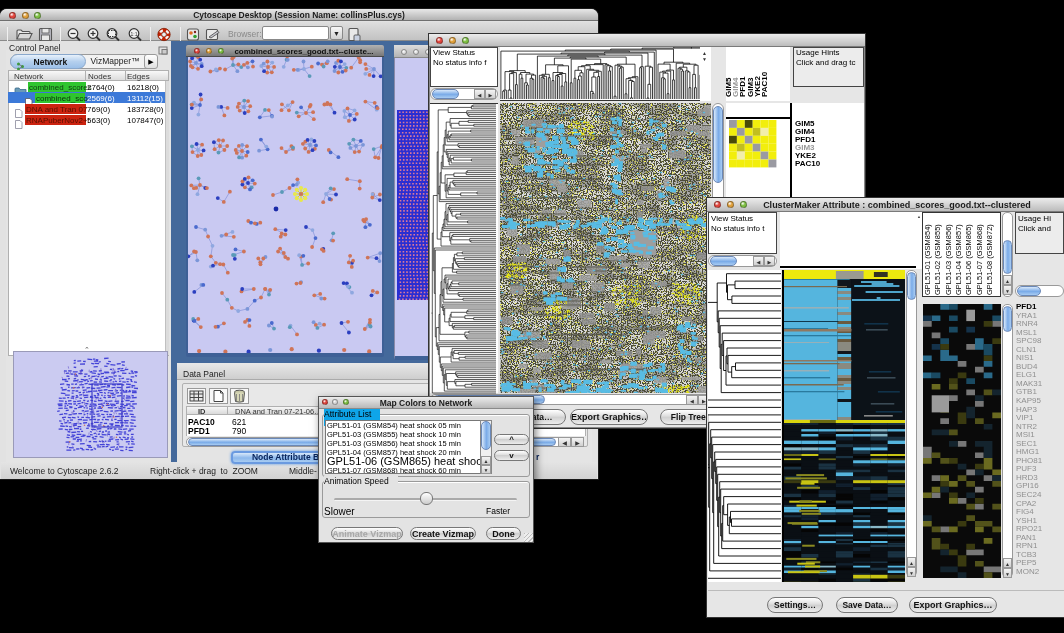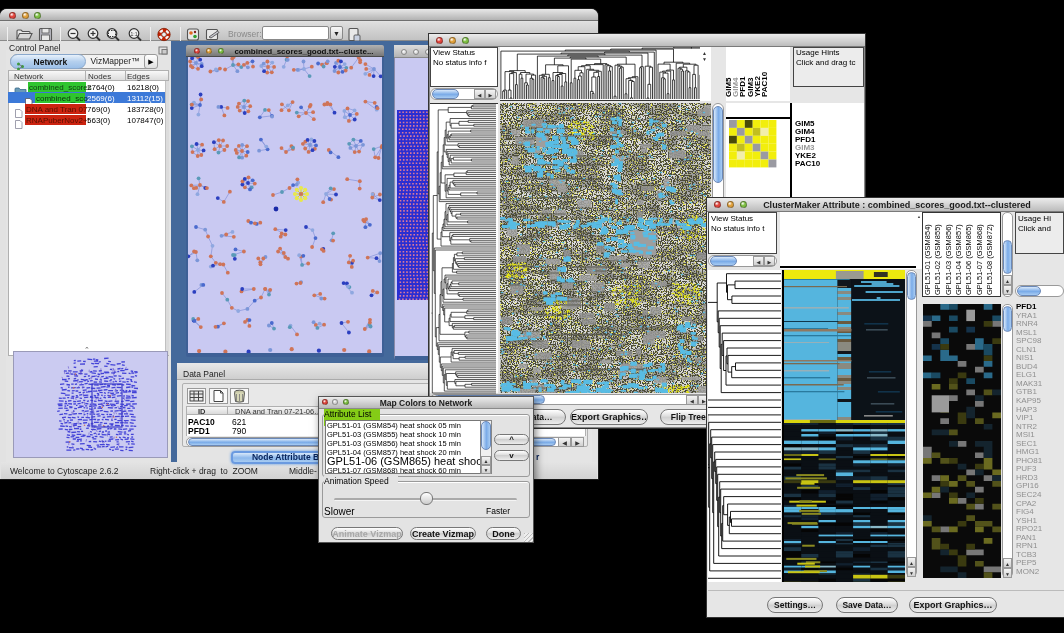--- a/index.html
+++ b/index.html
@@ -7,20 +7,21 @@
 .aquabtn{position:absolute;border:1px solid #777;border-radius:9px;background:linear-gradient(#fff,#ddd 45%,#cfcfcf 50%,#ececec);font-weight:bold;font-size:8.5px;color:#111;text-align:center;white-space:nowrap;overflow:hidden}
 .sbtrack{position:absolute;background:#fff;border:1px solid #999}
 .sbthumbH{position:absolute;border:1px solid #6a88b8;border-radius:5px;background:linear-gradient(#d8e8fa,#7aabe8 55%,#a8ccf2)}
 .sbthumbV{position:absolute;border:1px solid #6a88b8;border-radius:5px;background:linear-gradient(90deg,#d8e8fa,#7aabe8 55%,#a8ccf2)}
 .sbarrow{position:absolute;background:linear-gradient(#f4f4f4,#d0d0d0);border:1px solid #999;color:#333;text-align:center;overflow:hidden}
 .etch{position:absolute;border:1px solid #9a9a9a;border-radius:3px;box-shadow:inset 0 1px 0 #fff}
 </style></head>
 <body>
 <div class="abs" style="left:0;top:9px;width:598px;height:470px;background:#e2e2e2;border-radius:7px 7px 0 0;box-shadow:0 0 0 1px #1a1a1a">
 <div class="abs" style="left:0;top:0;width:598px;height:12px;border-radius:7px 7px 0 0;background:linear-gradient(#e8e8e8,#b2b2b2);border-bottom:1px solid #6f6f6f"></div>
+<div class="abs win-title" style="left:0;top:0;width:598px;height:12px;font-size:8.5px;line-height:13px">Cytoscape Desktop (Session Name: collinsPlus.cys)</div>
 <div class="abs" style="left:8.5px;top:2.5px;width:7.0px;height:7.0px;border-radius:50%;background:radial-gradient(circle at 35% 30%, #fff 0%, #e2453d 45%, #e2453d);border:0.5px solid rgba(0,0,0,0.35)"></div>
 <div class="abs" style="left:21.5px;top:2.5px;width:7.0px;height:7.0px;border-radius:50%;background:radial-gradient(circle at 35% 30%, #fff 0%, #e0a03a 45%, #e0a03a);border:0.5px solid rgba(0,0,0,0.35)"></div>
 <div class="abs" style="left:33.5px;top:2.5px;width:7.0px;height:7.0px;border-radius:50%;background:radial-gradient(circle at 35% 30%, #fff 0%, #7ec043 45%, #7ec043);border:0.5px solid rgba(0,0,0,0.35)"></div>
 <div class="abs" style="left:0;top:13px;width:598px;height:19px;background:linear-gradient(#dedede,#c2c2c2);border-bottom:1px solid #8a8a8a"></div>
 <div class="abs" style="left:15px;top:18px;width:18px;height:15px"><svg width="18" height="15" viewBox="0 0 18 15">
         <path d="M2 12 L2 4 Q2 3 3 3 L6 3 L7.5 4.5 L14 4.5 Q15 4.5 15 5.5 L15 6" fill="#e8e8e8" stroke="#555" stroke-width="1.1"></path>
         <path d="M2 12 L4.5 6.5 L17 6.5 L14.5 12 Z" fill="#d8d8d8" stroke="#555" stroke-width="1.1"></path>
       </svg></div>
 <div class="abs" style="left:38px;top:18px;width:15px;height:15px"><svg width="15" height="15" viewBox="0 0 15 15">
         <rect x="1.5" y="1.5" width="12" height="12" rx="1" fill="#b8b8c0" stroke="#555" stroke-width="1.1"></rect>
@@ -2105,21 +2106,21 @@
 <div class="aquabtn" style="left:836px;top:597px;width:62px;height:16px;line-height:15px">Save Data…</div>
 <div class="aquabtn" style="left:909px;top:597px;width:88px;height:16px;line-height:15px;font-size:9px">Export Graphics…</div>
 <div class="abs" style="left:318px;top:396px;width:216px;height:147px;background:#e3e3e3;border:1px solid #555;box-shadow:2px 3px 8px rgba(0,0,0,0.5)">
 <div class="abs" style="left:0;top:0;width:214px;height:12px;background:linear-gradient(#ececec,#b8b8b8);border-bottom:1px solid #8a8a8a"></div>
 <div class="abs win-title" style="left:0;top:0;width:214px;height:12px;font-size:8.5px;line-height:13px">Map Colors to Network</div>
 </div>
 <div class="abs" style="left:321.8px;top:398.8px;width:6.4px;height:6.4px;border-radius:50%;background:radial-gradient(circle at 35% 30%, #fff 0%, #e2453d 45%, #e2453d);border:0.5px solid rgba(0,0,0,0.35)"></div>
 <div class="abs" style="left:331.8px;top:398.8px;width:6.4px;height:6.4px;border-radius:50%;background:radial-gradient(circle at 35% 30%, #fff 0%, #d8d8d8 45%, #d8d8d8);border:0.5px solid rgba(0,0,0,0.35)"></div>
 <div class="abs" style="left:342.8px;top:398.8px;width:6.4px;height:6.4px;border-radius:50%;background:radial-gradient(circle at 35% 30%, #fff 0%, #7ec043 45%, #7ec043);border:0.5px solid rgba(0,0,0,0.35)"></div>
 <div class="etch" style="left:322px;top:414px;width:208px;height:63px"></div>
-<div class="abs" style="left:324px;top:409px;width:56px;height:17px;font-size:8.5px;color:#000;background:#84cc16">Attribute List</div>
+<div class="abs" style="left:324px;top:409px;width:56px;height:17px;font-size:8.5px;color:#000;background:#0ea5e9">Attribute List</div>
 <div class="abs" style="left:325px;top:420px;width:167px;height:54px;background:#fff;border:1px solid #777"></div>
 <div class="abs" style="left:327px;top:421px;width:155px;height:52px;overflow:hidden">
     <div style="font-size:7.5px;height:9.1px;line-height:9.6px;white-space:nowrap">GPL51-01 (GSM854) heat shock 05 min</div>
     <div style="font-size:7.5px;height:9.1px;line-height:9.6px;white-space:nowrap">GPL51-03 (GSM855) heat shock 10 min</div>
     <div style="font-size:7.5px;height:9.1px;line-height:9.6px;white-space:nowrap">GPL51-03 (GSM856) heat shock 15 min</div>
     <div style="font-size:7.5px;height:9.1px;line-height:9.6px;white-space:nowrap">GPL51-04 (GSM857) heat shock 20 min</div>
     <div style="font-size:11px;height:9.1px;line-height:9.6px;white-space:nowrap">GPL51-06 (GSM865) heat shock 40 min</div>
     <div style="font-size:7.5px;height:9.1px;line-height:9.6px;white-space:nowrap">GPL51-07 (GSM868) heat shock 60 min</div>
   </div>
 <div class="abs" style="left:480px;top:420px;width:12px;height:54px;background:#f0f0f0;border:1px solid #888"></div>

